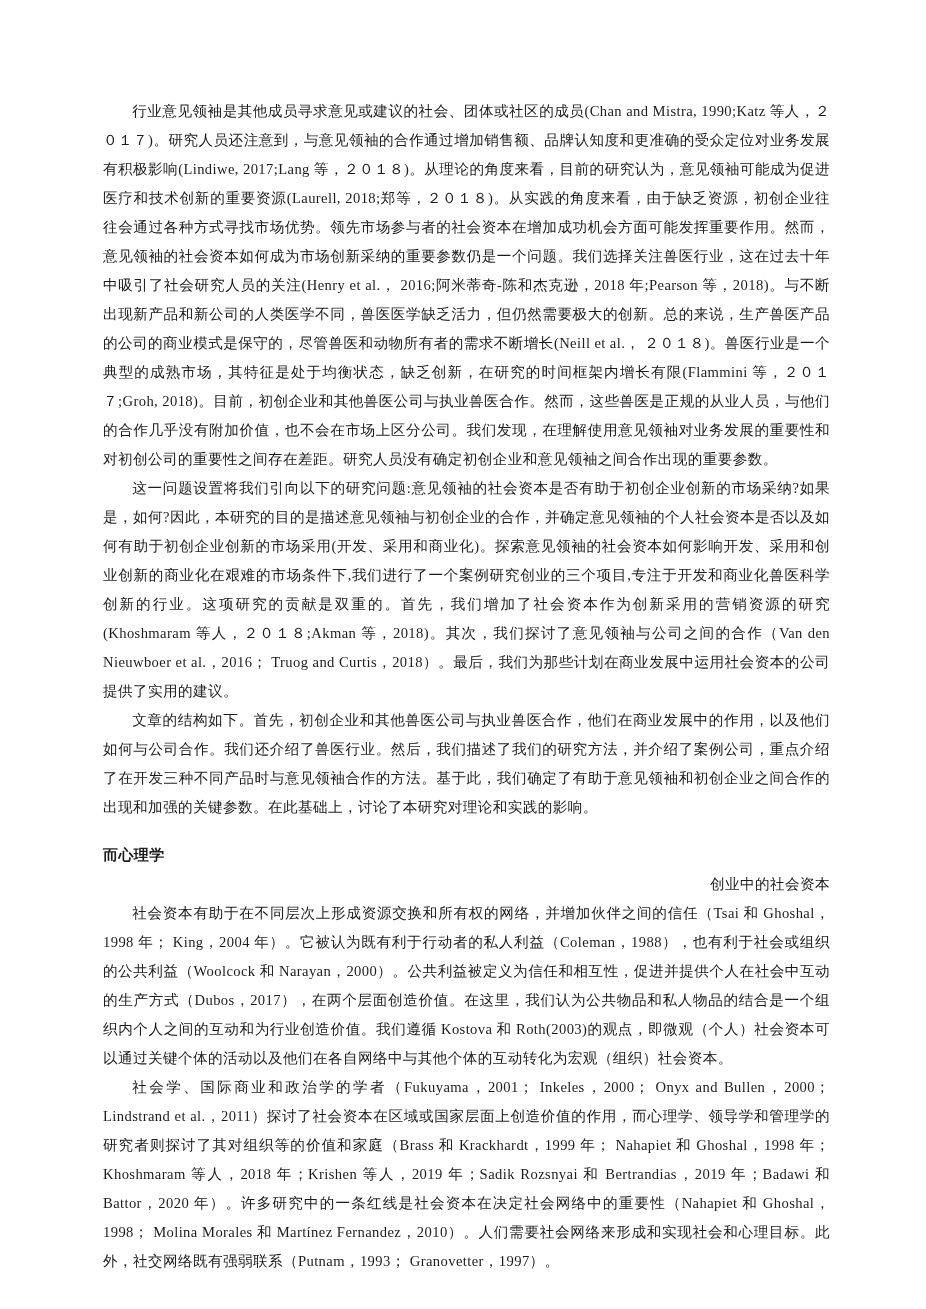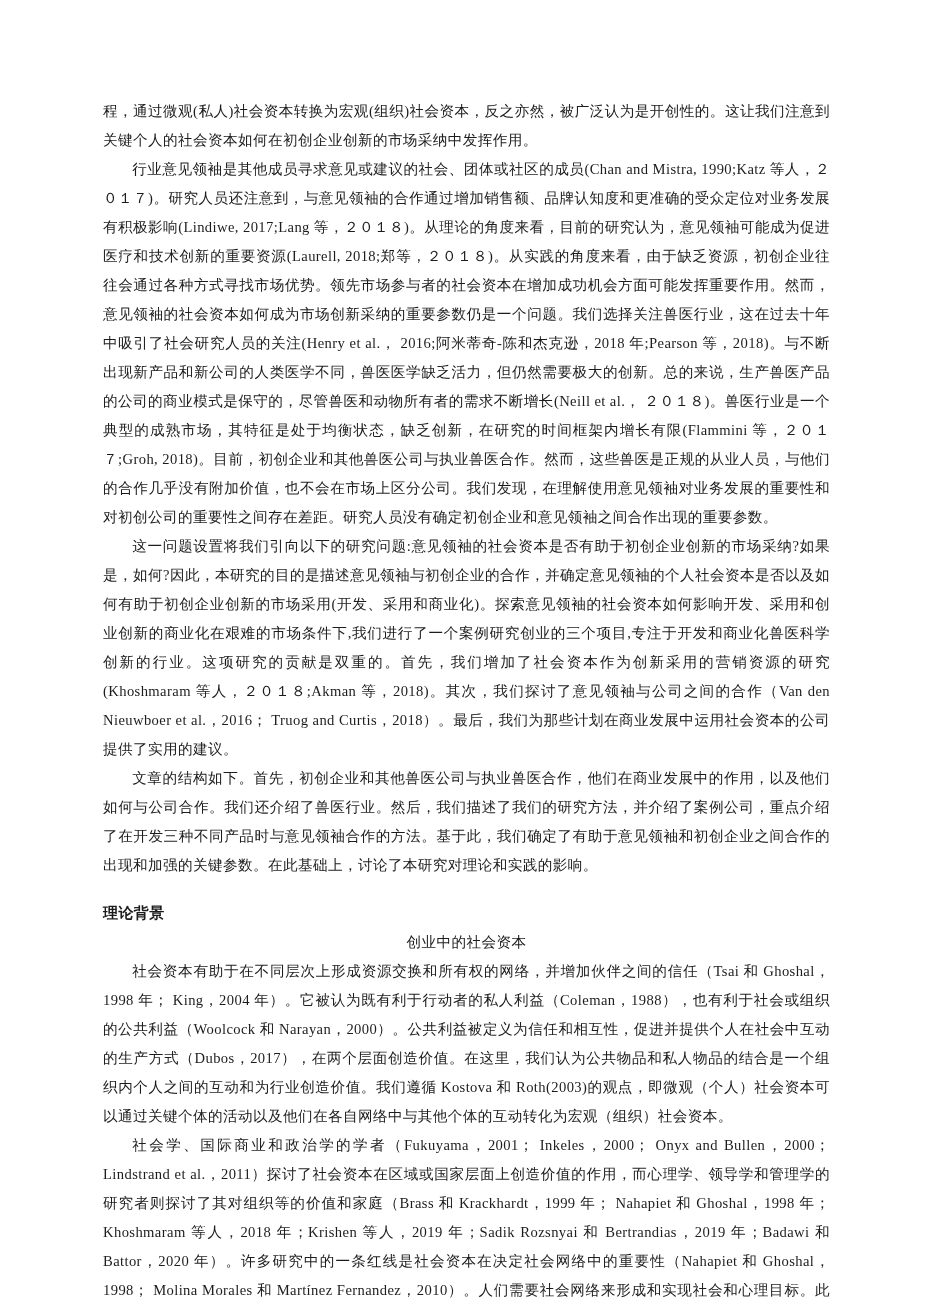--- a/index.html
+++ b/index.html
@@ -37,32 +37,31 @@
     margin: 19px 0 0 0;
     font-size: 15px;
     font-weight: bold;
     line-height: 29px;
     text-align: left;
   }
   .subsection-heading {
     font-size: 14.6px;
     font-weight: normal;
     line-height: 29px;
-    text-align: center;
+    text-align: right;
   }
 </style>
 </head>
 <body>
 
 <div class="page">
   <div class="content">
-    <p class="para no-indent">程，通过微观(私人)社会资本转换为宏观(组织)社会资本，反之亦然，被广泛认为是开创性的。这让我们注意到关键个人的社会资本如何在初创企业创新的市场采纳中发挥作用。</p>
     <p class="para">行业意见领袖是其他成员寻求意见或建议的社会、团体或社区的成员(Chan and Mistra, 1990;Katz 等人，２０１７)。研究人员还注意到，与意见领袖的合作通过增加销售额、品牌认知度和更准确的受众定位对业务发展有积极影响(Lindiwe, 2017;Lang 等，２０１８)。从理论的角度来看，目前的研究认为，意见领袖可能成为促进医疗和技术创新的重要资源(Laurell, 2018;郑等，２０１８)。从实践的角度来看，由于缺乏资源，初创企业往往会通过各种方式寻找市场优势。领先市场参与者的社会资本在增加成功机会方面可能发挥重要作用。然而，意见领袖的社会资本如何成为市场创新采纳的重要参数仍是一个问题。我们选择关注兽医行业，这在过去十年中吸引了社会研究人员的关注(Henry et al.， 2016;阿米蒂奇-陈和杰克逊，2018 年;Pearson 等，2018)。与不断出现新产品和新公司的人类医学不同，兽医医学缺乏活力，但仍然需要极大的创新。总的来说，生产兽医产品的公司的商业模式是保守的，尽管兽医和动物所有者的需求不断增长(Neill et al.， ２０１８)。兽医行业是一个典型的成熟市场，其特征是处于均衡状态，缺乏创新，在研究的时间框架内增长有限(Flammini 等，２０１７;Groh, 2018)。目前，初创企业和其他兽医公司与执业兽医合作。然而，这些兽医是正规的从业人员，与他们的合作几乎没有附加价值，也不会在市场上区分公司。我们发现，在理解使用意见领袖对业务发展的重要性和对初创公司的重要性之间存在差距。研究人员没有确定初创企业和意见领袖之间合作出现的重要参数。</p>
     <p class="para">这一问题设置将我们引向以下的研究问题:意见领袖的社会资本是否有助于初创企业创新的市场采纳?如果是，如何?因此，本研究的目的是描述意见领袖与初创企业的合作，并确定意见领袖的个人社会资本是否以及如何有助于初创企业创新的市场采用(开发、采用和商业化)。探索意见领袖的社会资本如何影响开发、采用和创业创新的商业化在艰难的市场条件下,我们进行了一个案例研究创业的三个项目,专注于开发和商业化兽医科学创新的行业。这项研究的贡献是双重的。首先，我们增加了社会资本作为创新采用的营销资源的研究(Khoshmaram 等人，２０１８;Akman 等，2018)。其次，我们探讨了意见领袖与公司之间的合作（Van den Nieuwboer et al.，2016； Truog and Curtis，2018）。最后，我们为那些计划在商业发展中运用社会资本的公司提供了实用的建议。</p>
     <p class="para">文章的结构如下。首先，初创企业和其他兽医公司与执业兽医合作，他们在商业发展中的作用，以及他们如何与公司合作。我们还介绍了兽医行业。然后，我们描述了我们的研究方法，并介绍了案例公司，重点介绍了在开发三种不同产品时与意见领袖合作的方法。基于此，我们确定了有助于意见领袖和初创企业之间合作的出现和加强的关键参数。在此基础上，讨论了本研究对理论和实践的影响。</p>
 
-    <h2 class="section-heading">理论背景</h2>
+    <h2 class="section-heading">而心理学</h2>
     <div class="subsection-heading">创业中的社会资本</div>
 
     <p class="para">社会资本有助于在不同层次上形成资源交换和所有权的网络，并增加伙伴之间的信任（Tsai 和 Ghoshal，1998 年； King，2004 年）。它被认为既有利于行动者的私人利益（Coleman，1988），也有利于社会或组织的公共利益（Woolcock 和 Narayan，2000）。公共利益被定义为信任和相互性，促进并提供个人在社会中互动的生产方式（Dubos，2017），在两个层面创造价值。在这里，我们认为公共物品和私人物品的结合是一个组织内个人之间的互动和为行业创造价值。我们遵循 Kostova 和 Roth(2003)的观点，即微观（个人）社会资本可以通过关键个体的活动以及他们在各自网络中与其他个体的互动转化为宏观（组织）社会资本。</p>
     <p class="para">社会学、国际商业和政治学的学者（Fukuyama，2001； Inkeles，2000； Onyx and Bullen，2000； Lindstrand et al.，2011）探讨了社会资本在区域或国家层面上创造价值的作用，而心理学、领导学和管理学的研究者则探讨了其对组织等的价值和家庭（Brass 和 Krackhardt，1999 年； Nahapiet 和 Ghoshal，1998 年；Khoshmaram 等人，2018 年；Krishen 等人，2019 年；Sadik Rozsnyai 和 Bertrandias，2019 年；Badawi 和 Battor，2020 年）。许多研究中的一条红线是社会资本在决定社会网络中的重要性（Nahapiet 和 Ghoshal，1998； Molina Morales 和 Martínez Fernandez，2010）。人们需要社会网络来形成和实现社会和心理目标。此外，社交网络既有强弱联系（Putnam，1993； Granovetter，1997）。</p>
   </div>
 </div>
 
 </body></html>

